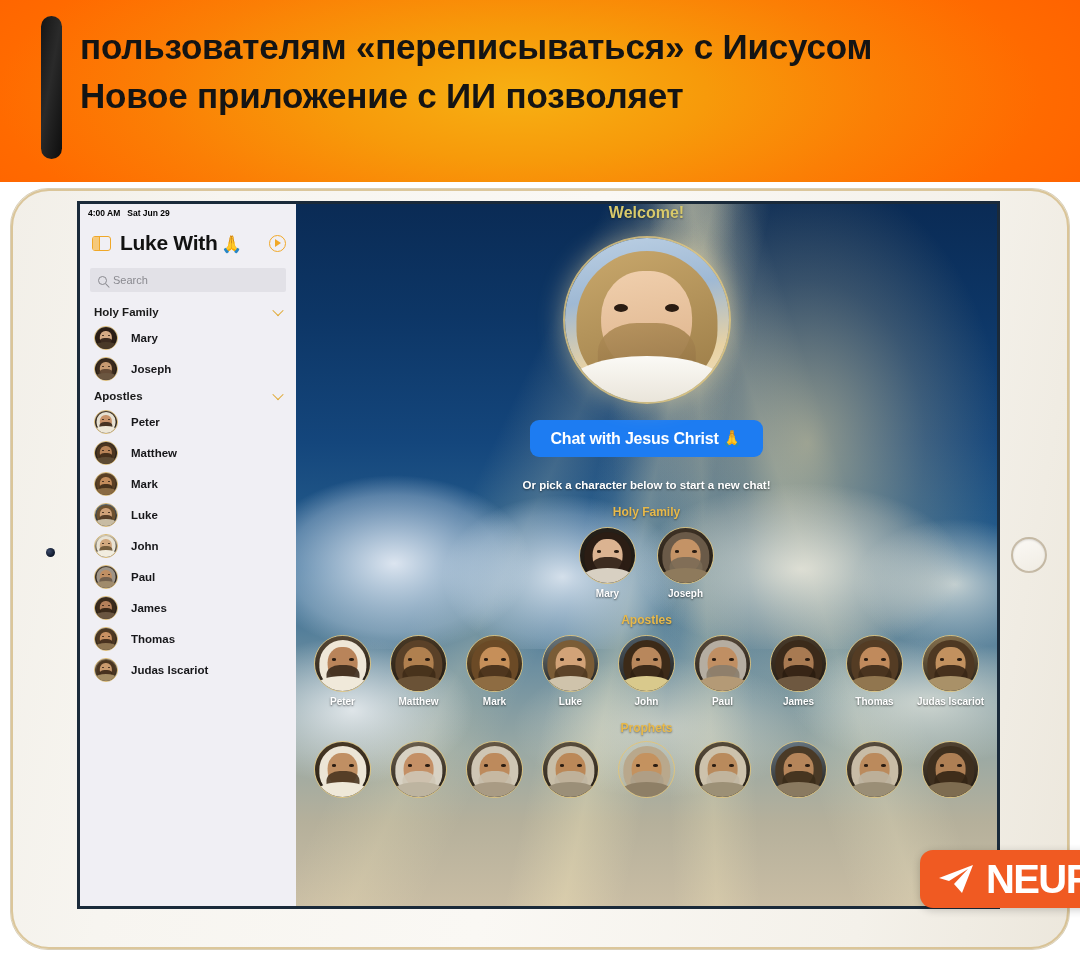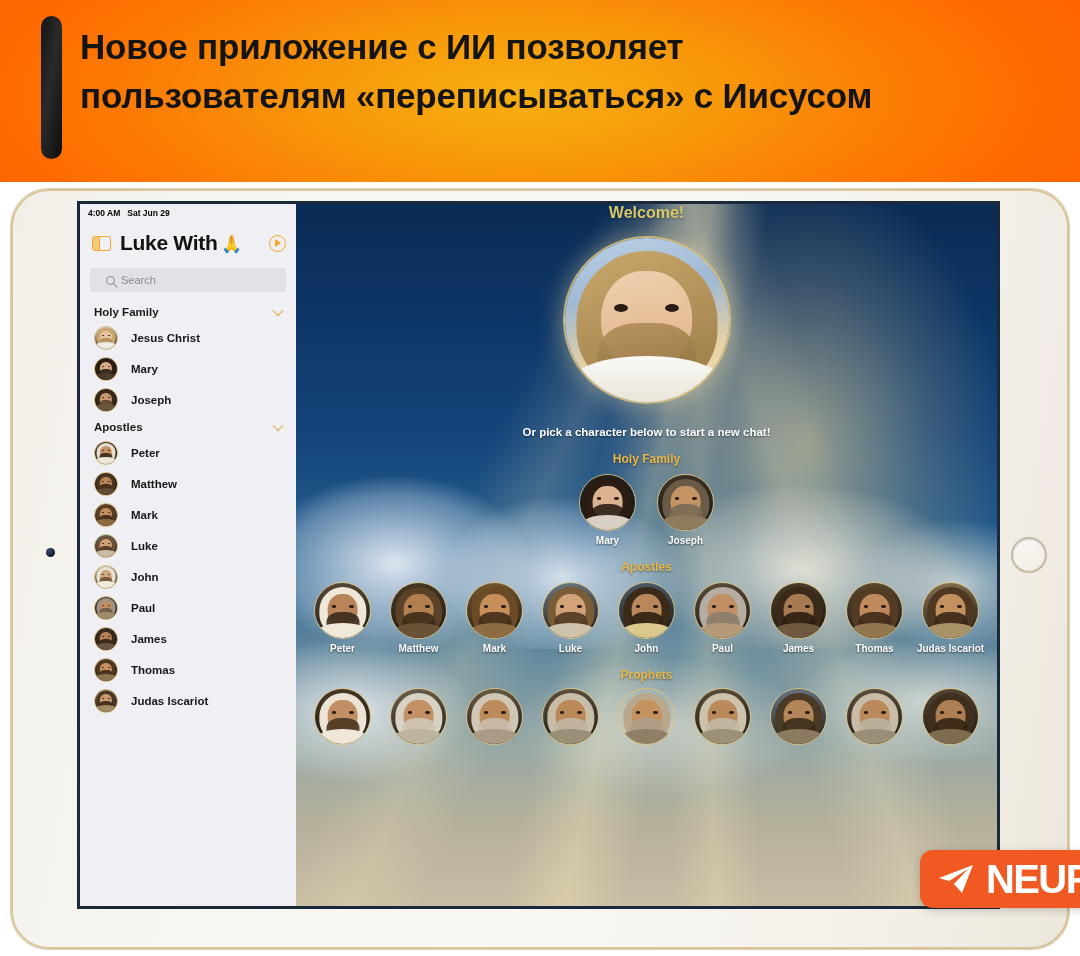--- a/index.html
+++ b/index.html
@@ -144,21 +144,21 @@
     border-top: 4px solid transparent;
     border-bottom: 4px solid transparent;
   }
   .search-wrap { padding: 6px 10px 8px; }
   .search-box {
     display: flex; align-items: center;
     gap: 6px;
     height: 24px;
     background: #e2e1e7;
     border-radius: 2px;
-    padding: 0 16px;
+    padding: 0 8px;
   }
   .search-glyph {
     width: 9px; height: 9px;
     border: 1.4px solid #8a8a90;
     border-radius: 50%;
     position: relative; flex-shrink: 0;
   }
   .search-glyph::after {
     content: ""; position: absolute;
     right: -3.5px; bottom: -2.5px;
@@ -376,22 +376,22 @@
     letter-spacing: -1.6px;
     line-height: 1;
   }
 </style>
 </head>
 <body>
 
 <div class="banner">
   <div class="banner-bar"></div>
   <div class="banner-text">
+    <div class="banner-line">пользователям «переписываться» с Иисусом</div>
     <div class="banner-line">Новое приложение с ИИ позволяет</div>
-    <div class="banner-line">пользователям «переписываться» с Иисусом</div>
   </div>
 </div>
 
 <div class="ipad-area">
   <div class="ipad">
     <div class="ipad-edge"></div>
     <div class="camera-dot"></div>
     <div class="home-button"></div>
 
     <div class="screen">
@@ -419,34 +419,20 @@
         </div>
 
         <div class="sidebar-scroll" id="sidebar-list">
             <div class="section-head">
               <span class="section-head-label">Holy Family</span>
               <span class="chevron-down"></span>
             </div>
             <div class="contact-row">
               <span class="avatar-sm">
                 <div class="face">
-                  <div class="bg" style="background:linear-gradient(170deg,#dcd2c0,#1d1710)"></div>
-                  <div class="hair" style="background:#c9a86c"></div>
-                  <div class="skin" style="background:#e7c3a0"></div>
-                  <div class="eyeL"></div>
-                  <div class="eyeR"></div>
-                  <div class="beard" style="background:#b08d55"></div>
-                  <div class="robe" style="background:#f0ece4"></div>
-                </div>
-              </span>
-              <span class="contact-name">Jesus Christ</span>
-            </div>
-            <div class="contact-row">
-              <span class="avatar-sm">
-                <div class="face">
                   <div class="bg" style="background:linear-gradient(170deg,#2f2519,#1d1710)"></div>
                   <div class="hair" style="background:#2b1d14"></div>
                   <div class="skin" style="background:#d6ab84"></div>
                   <div class="eyeL"></div>
                   <div class="eyeR"></div>
                   <div class="beard" style="background:#2b1d14"></div>
                   <div class="robe" style="background:#4a3a28"></div>
                 </div>
               </span>
               <span class="contact-name">Mary</span>
@@ -613,20 +599,26 @@
                 <div class="hair" style="background:linear-gradient(160deg,#c9a86c,#9a7b46)"></div>
                 <div class="skin" style="background:linear-gradient(170deg,#f0cfad,#ddb28a)"></div>
                 <div class="eyeL"></div>
                   <div class="eyeR"></div>
                 <div class="beard" style="background:linear-gradient(170deg,#b18e58,#8b6c3e)"></div>
                 <div class="robe" style="background:linear-gradient(180deg,#fbfaf6,#e6e0d4)"></div>
               </div>
             </div>
           </div>
 
+          <div class="chat-btn-wrap">
+            <button class="chat-btn">
+              <span>Chat with Jesus Christ</span>
+              <span>🙏</span>
+            </button>
+          </div>
 
           <div class="subtitle">Or pick a character below to start a new chat!</div>
 
           <div id="groups">
               <div class="grid-section-title">Holy Family</div>
               <div class="char-row">
                 <div class="char-cell">
                   <span class="avatar-lg">
                     <div class="face">
                       <div class="bg" style="background:linear-gradient(170deg,#26211a,#1d1710)"></div>

